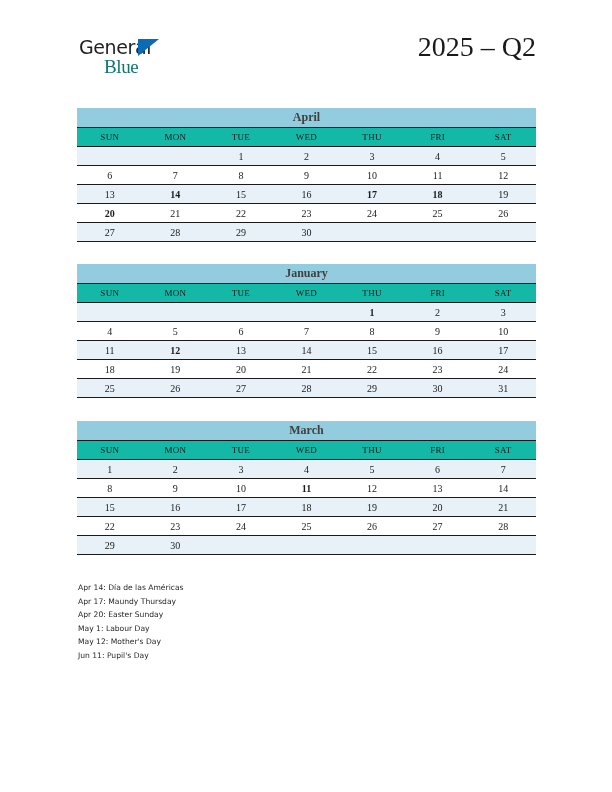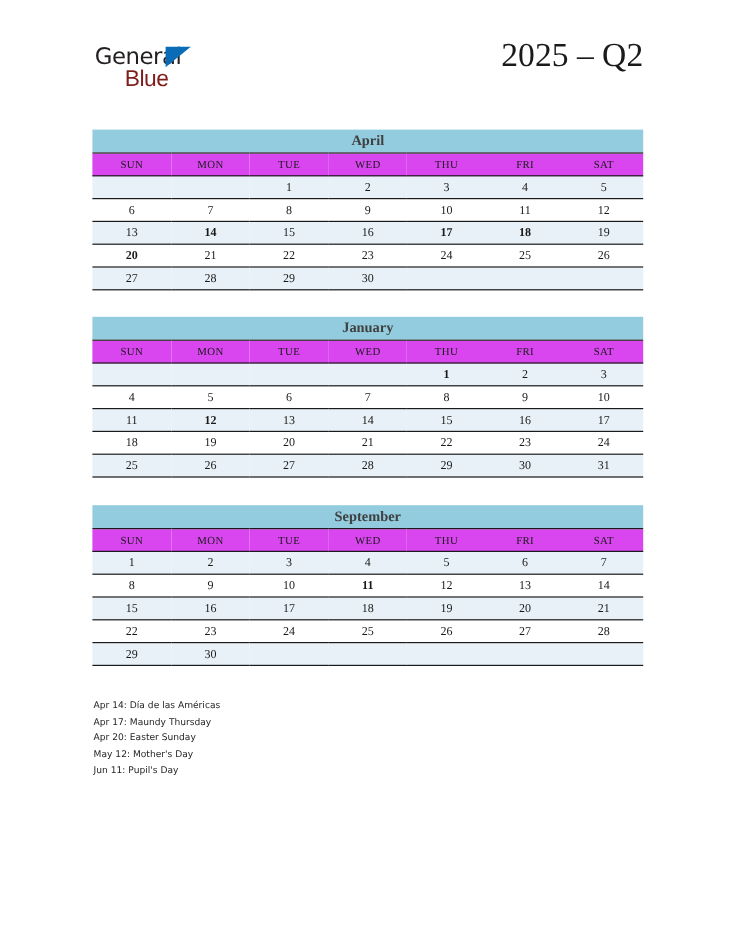--- a/index.html
+++ b/index.html
@@ -47,24 +47,24 @@
     top: 3px;
     width: 0;
     height: 0;
     border-top: 17px solid #0a6cb6;
     border-right: 21px solid transparent;
   }
   .logo-blue {
     position: absolute;
     left: 25px;
     top: 20px;
-    font-family: Liberation Sans, sans-serif;
+    font-family: Liberation Serif, serif;
     font-size: 19px;
     letter-spacing: -0.4px;
-    color: #7f1d1d;
+    color: #0f766e;
     line-height: 22px;
   }
   .title-block {
     position: absolute;
     right: 76px;
     top: 30px;
     text-align: right;
     font-family: "Liberation Serif", serif;
     color: #1a1a1a;
   }
@@ -114,21 +114,21 @@
     font-size: 10px;
     color: #1a1a1a;
     border-top: 1px solid #1a1a1a;
     padding: 0;
   }
   table.cal-grid th {
     font-weight: normal;
     font-size: 9px;
     letter-spacing: 0.3px;
     border-top: 1px solid #1a1a1a;
-    background: #d946ef;
+    background: #14b8a6;
   }
   table.cal-grid tr.alt td {
     background: #e7f1f7;
   }
   table.cal-grid tr.last td {
     border-bottom: 1px solid #1a1a1a;
   }
   td.holiday {
     color: #ff0000;
     font-weight: bold;
@@ -288,21 +288,21 @@
           <td>28</td>
           <td>29</td>
           <td>30</td>
           <td>31</td>
         </tr>
       </tbody>
   </table>
 </div>
 
 <div class="cal" id="cal-june">
-  <div class="cal-title">September</div>
+  <div class="cal-title">March</div>
   <table class="cal-grid">
     <thead>
         <tr>
           <th>SUN</th>
           <th>MON</th>
           <th>TUE</th>
           <th>WED</th>
           <th>THU</th>
           <th>FRI</th>
           <th>SAT</th>
@@ -355,15 +355,16 @@
           <td></td>
         </tr>
       </tbody>
   </table>
 </div>
 
 <div class="legend">
     <div class="legend-item">Apr 14: Día de las Américas</div>
     <div class="legend-item">Apr 17: Maundy Thursday</div>
     <div class="legend-item">Apr 20: Easter Sunday</div>
+    <div class="legend-item">May 1: Labour Day</div>
     <div class="legend-item">May 12: Mother's Day</div>
     <div class="legend-item">Jun 11: Pupil's Day</div>
   </div>
 
 </body></html>

